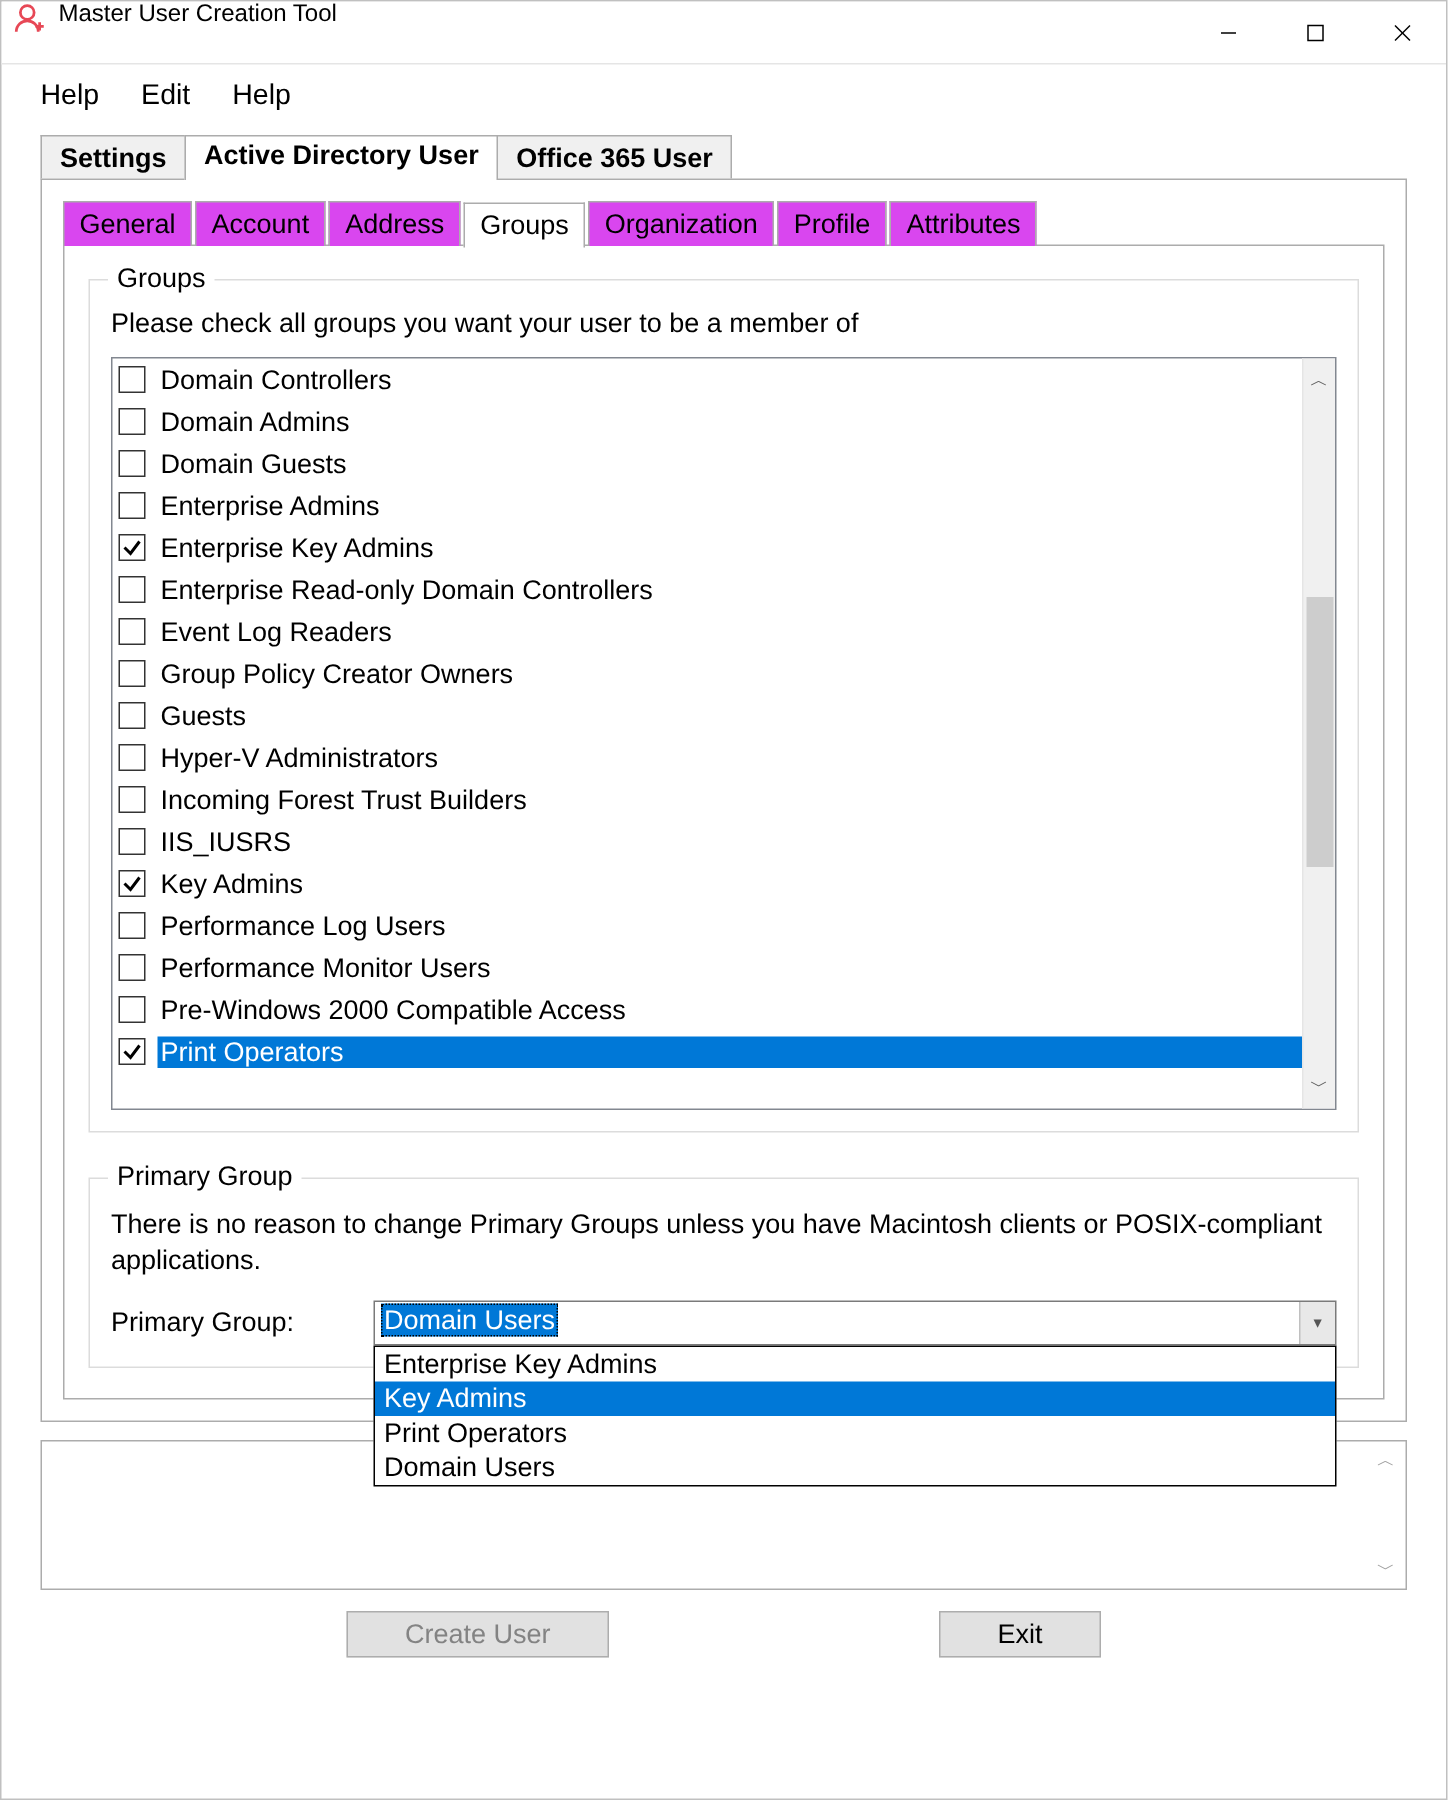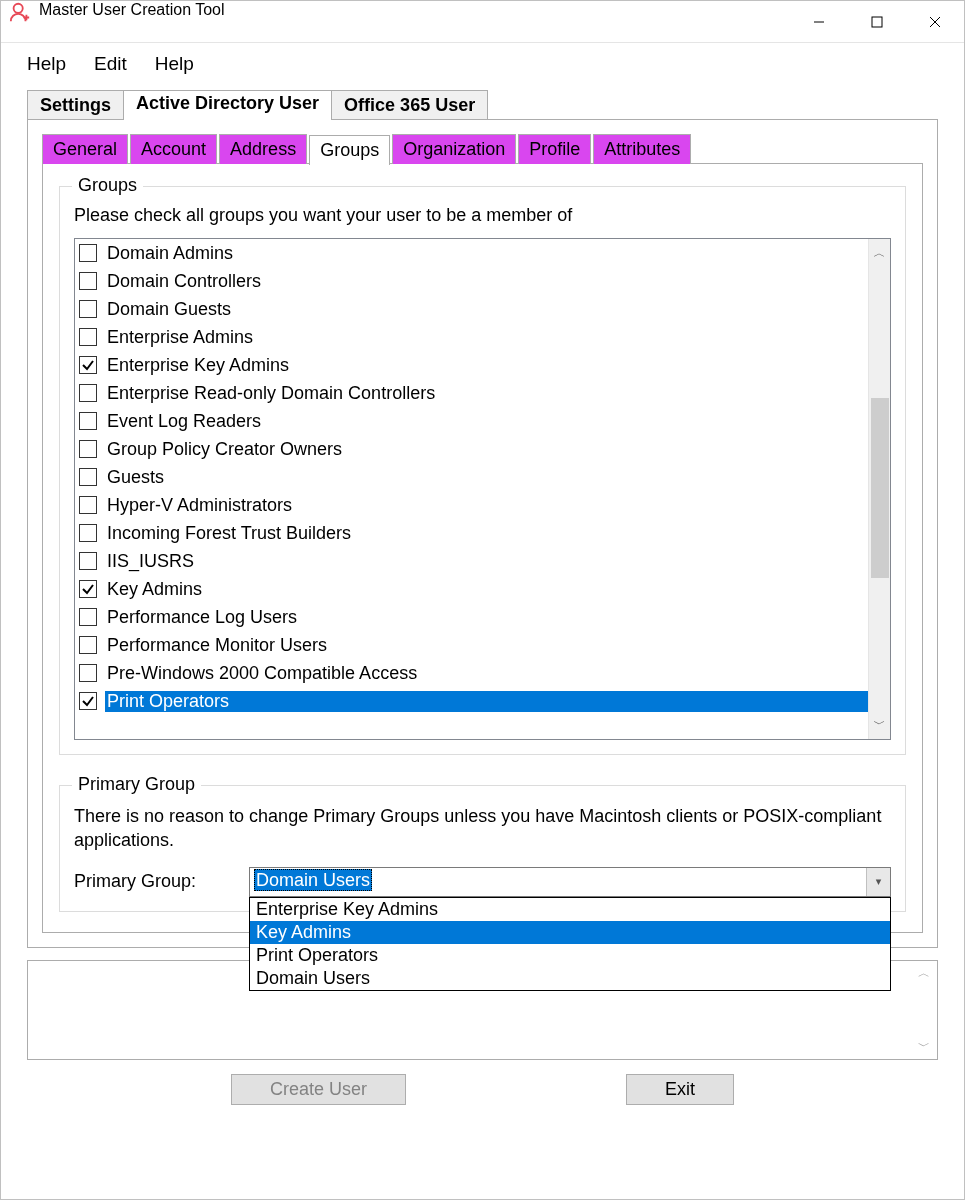--- a/index.html
+++ b/index.html
@@ -112,25 +112,25 @@
     <div class="itab-body">
 
       <div class="fieldset">
         <div class="legend">Groups</div>
         <div class="instruction">Please check all groups you want your user to be a member of</div>
 
         <div class="listbox-wrap">
           <div class="listbox" id="groups-list">
               <div class="list-item">
                 <span class="chk"></span>
+                <span class="lbl">Domain Controllers</span>
+              </div>
+              <div class="list-item">
+                <span class="chk"></span>
                 <span class="lbl">Domain Admins</span>
-              </div>
-              <div class="list-item">
-                <span class="chk"></span>
-                <span class="lbl">Domain Controllers</span>
               </div>
               <div class="list-item">
                 <span class="chk"></span>
                 <span class="lbl">Domain Guests</span>
               </div>
               <div class="list-item">
                 <span class="chk"></span>
                 <span class="lbl">Enterprise Admins</span>
               </div>
               <div class="list-item">

